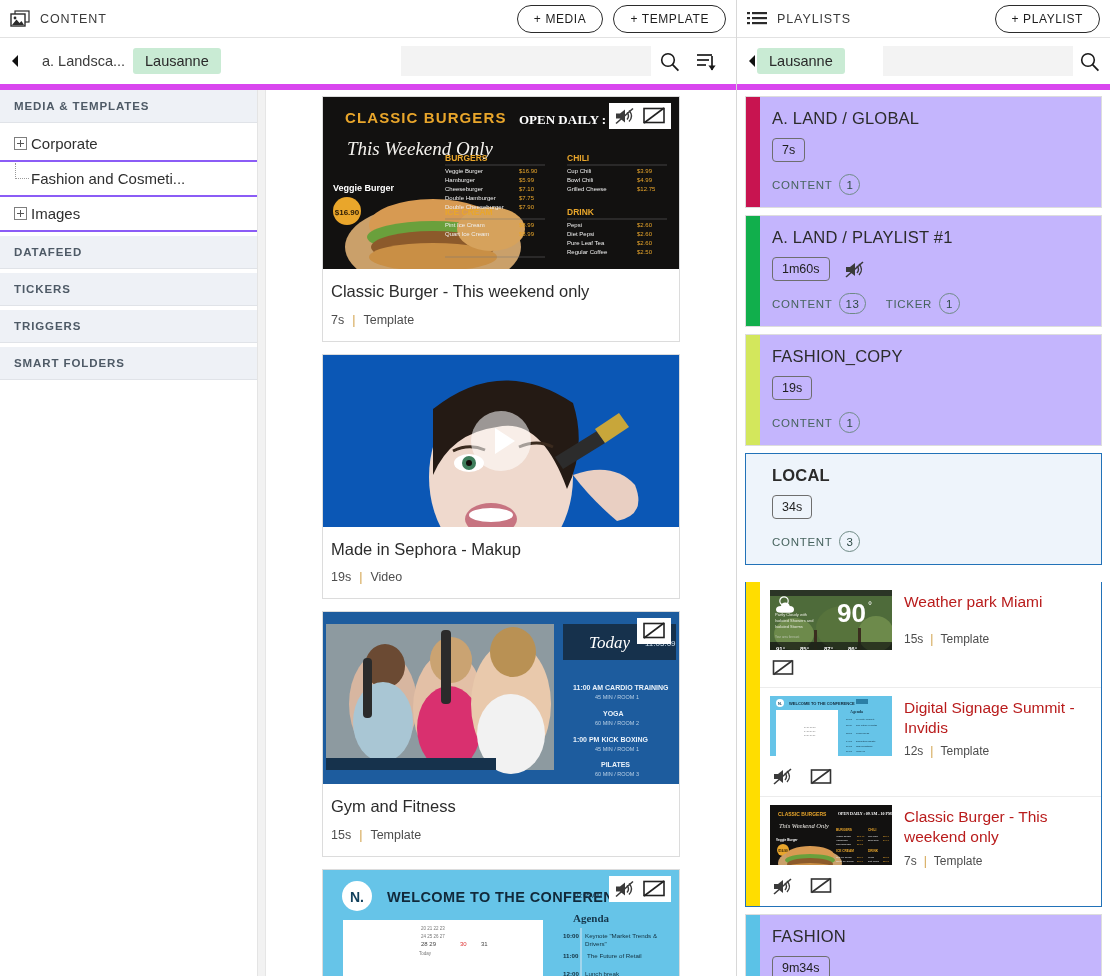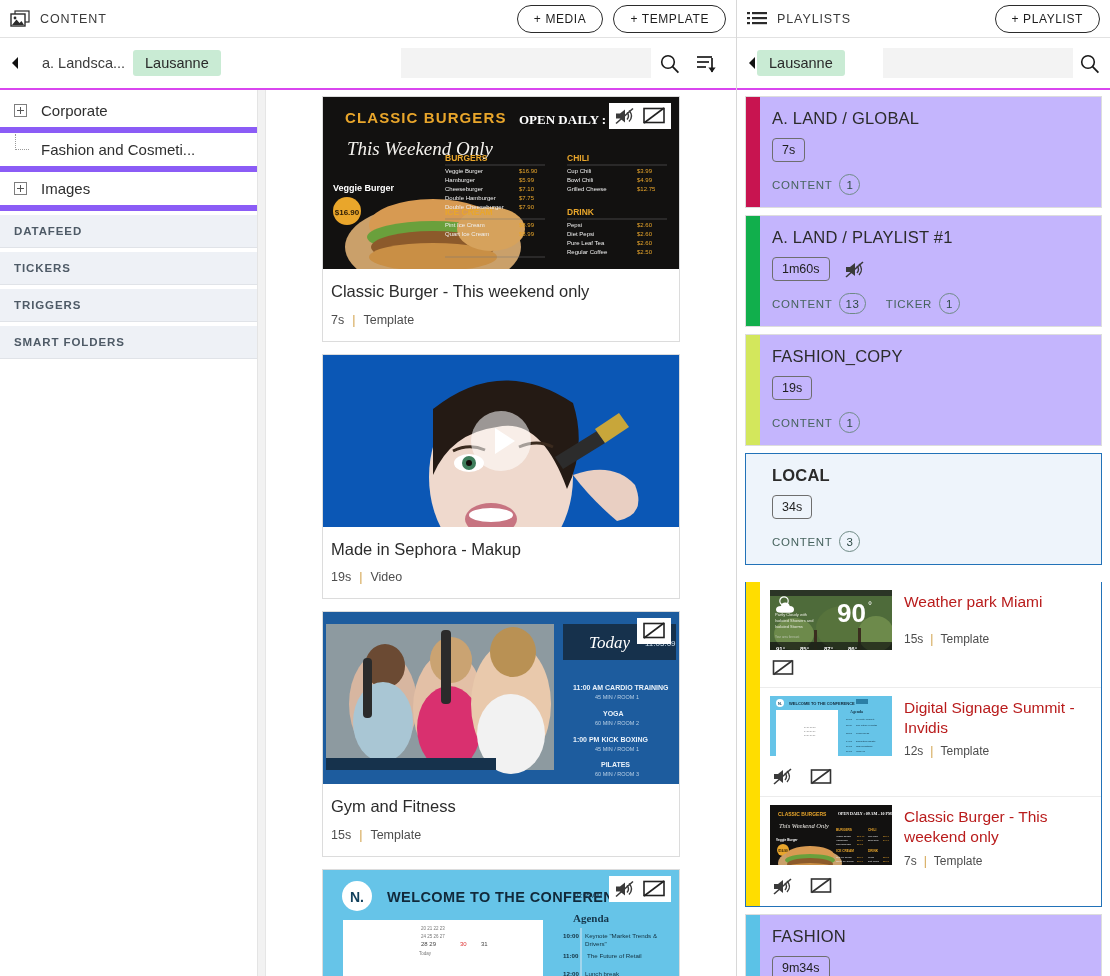--- a/index.html
+++ b/index.html
@@ -23,21 +23,21 @@
   .panel-head .head-label { font-size: 12.5px; letter-spacing: .9px; color: #3a3a3a; }
   .head-actions { margin-left: auto; display: flex; gap: 10px; }
   .pill-btn {
     border: 1px solid #2b2b2b; border-radius: 16px; background: #fff;
     font-size: 12px; letter-spacing: .6px; color: #1d1d1d;
     padding: 6px 16px; cursor: pointer; font-family: inherit; white-space: nowrap;
   }
 
   .crumb-bar {
     height: 52px; display: flex; align-items: center; padding: 0 10px;
-    border-bottom: 2px solid #d946ef; background: #fff; flex: 0 0 52px;
+    border-bottom: 6px solid #d946ef; background: #fff; flex: 0 0 52px;
   }
   .back-arrow { width: 26px; text-align: center; cursor: pointer; color: #111; font-size: 13px; }
   .crumb-text { font-size: 14.5px; color: #3c3c3c; margin-left: 6px; margin-right: 8px; cursor: pointer; }
   .crumb-chip {
     background: #c9ebd4; color: #2a2a2a; font-size: 14.5px;
     padding: 5px 12px; border-radius: 3px; cursor: pointer;
   }
   .search-field {
     flex: 1; height: 30px; background: #f3f3f3; margin: 0 6px 0 180px;
     max-width: 250px; border: none; outline: none; padding: 0 8px; font-family: inherit; font-size: 13px;
@@ -49,22 +49,22 @@
 
   
   .tree { width: 258px; border-right: 1px solid #e4e4e4; background: #fff; overflow: hidden; flex: 0 0 258px; }
   .tree-section {
     background: #eef1f6; border-bottom: 1px solid #e0e3e8;
     font-size: 11.5px; letter-spacing: .9px; color: #4e5a66; font-weight: bold;
     padding: 10px 14px; cursor: pointer;
   }
   .tree-section.plain { background: #eef1f6; }
   .tree-item {
-    display: flex; align-items: center; gap: 10px;
-    padding: 8px 14px; border-bottom: 6px solid #8b5cf6;
+    display: flex; align-items: center; 
+    padding: 8px 14px; border-bottom: 2px solid #8b5cf6;
     font-size: 15px; color: #2f2f2f; cursor: pointer;
   }
   .tree-expander {
     width: 13px; height: 13px; border: 1px solid #7e7e7e; position: relative;
     flex: 0 0 13px; background: #fff;
   }
   .tree-expander::before, .tree-expander::after {
     content: ""; position: absolute; background: #555;
   }
   .tree-expander::before { left: 2px; right: 2px; top: 5px; height: 1px; }
@@ -190,20 +190,21 @@
             <line x1="16" y1="5" x2="16" y2="19" stroke="#1a1a1a" stroke-width="1.7"></line>
             <path d="M12.4 14.5 L16 19.5 L19.6 14.5 Z" fill="#1a1a1a"></path>
           </svg>
         </span>
       </div>
     </div>
 
     <div class="content-body">
 
       <div class="tree">
+        <div class="tree-section">MEDIA &amp; TEMPLATES</div>
         <div class="tree-spacer"></div>
         <div class="tree-item">
           <span class="tree-expander"></span>
           <span class="lbl">Corporate</span>
         </div>
         <div class="tree-item">
           <span class="tree-leafline"></span>
           <span class="lbl">Fashion and Cosmeti...</span>
         </div>
         <div class="tree-item">

